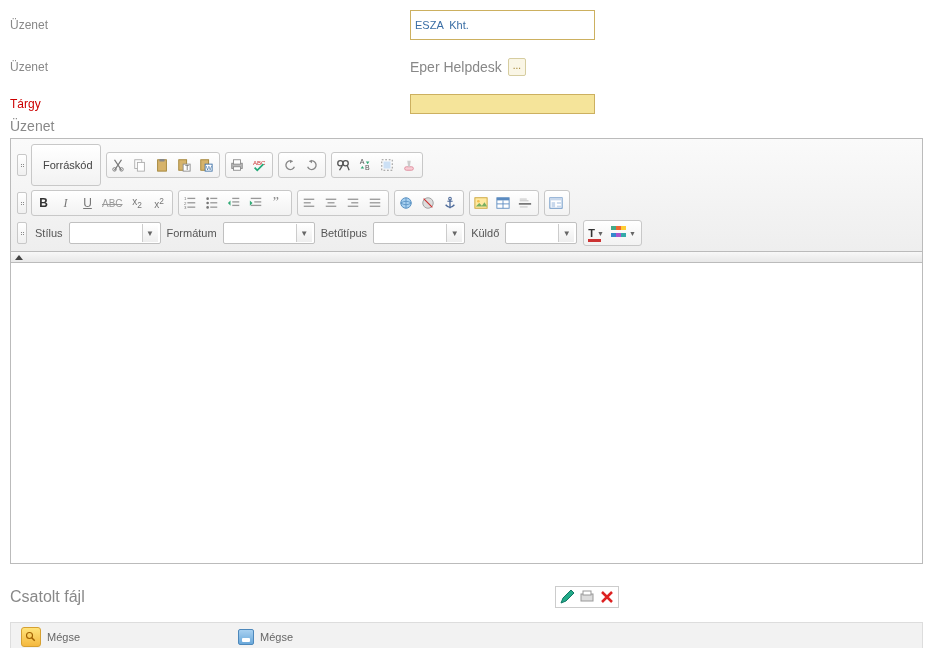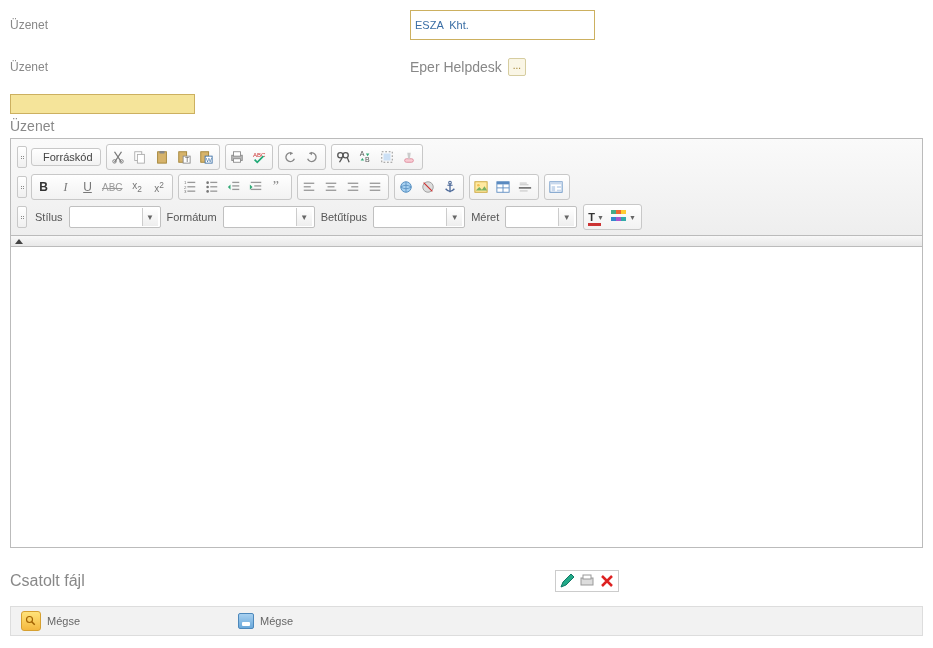--- a/index.html
+++ b/index.html
@@ -91,21 +91,21 @@
     font-size: 10px;
     color: #555;
     border-right: 1px solid transparent;
     padding: 0 3px;
   }
   .tb-btn svg { width: 14px; height: 14px; }
   .src-btn {
     display: flex;
     align-items: center;
     gap: 4px;
-    height: 14px;
+    height: 38px;
     padding: 0 6px;
     font-size: 11px;
     color: #444;
     cursor: pointer;
   }
   .dock {
     width: 10px;
     height: 22px;
     border: 1px solid #c8c8c8;
     border-radius: 2px;
@@ -212,20 +212,21 @@
   <input class="sender-input" value="ESZA  Kht." style="">
 </div>
 
 <div class="form-row">
   <div class="form-label">Üzenet</div>
   <span class="recipient-text">Eper Helpdesk</span>
   <span class="more-btn">...</span>
 </div>
 
 <div class="form-row" style="margin-bottom:4px;">
+  <div class="form-label required">Tárgy</div>
   <input class="subject-input" value="" style="">
 </div>
 
 <div class="message-label">Üzenet</div>
 
 <div class="editor-outer">
   <div class="toolbar">
 
     <div class="toolbar-row">
       <div class="dock">
@@ -522,21 +523,21 @@
       <span class="dd-label">Formátum</span>
       <div class="dd-select">
           <div class="dd-val" style="min-width:70px"></div>
           <div class="dd-arrow">▼</div>
         </div>
       <span class="dd-label">Betűtípus</span>
       <div class="dd-select">
           <div class="dd-val" style="min-width:70px"></div>
           <div class="dd-arrow">▼</div>
         </div>
-      <span class="dd-label">Méret</span>
+      <span class="dd-label">Küldő</span>
       <div class="dd-select">
           <div class="dd-val" style="min-width:50px"></div>
           <div class="dd-arrow">▼</div>
         </div>
       <div class="tb-group" style="margin-left:4px">
         <div class="tb-btn" style="position:relative">
             <span style="font-size:11px;color:#333;font-weight:bold">T</span>
             <span style="position:absolute;bottom:2px;left:3px;right:6px;height:3px;background:#c33"></span>
             <span style="font-size:7px;color:#666;margin-left:2px">▼</span>
           </div>

